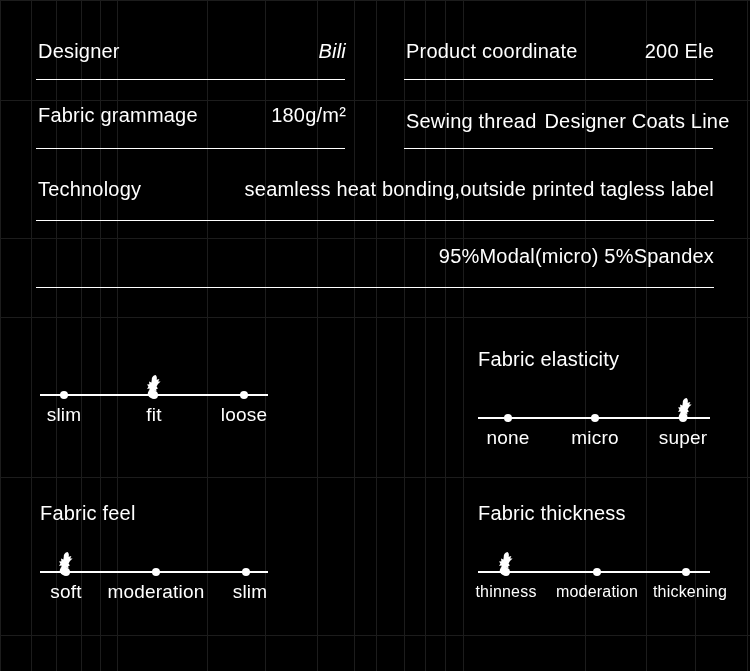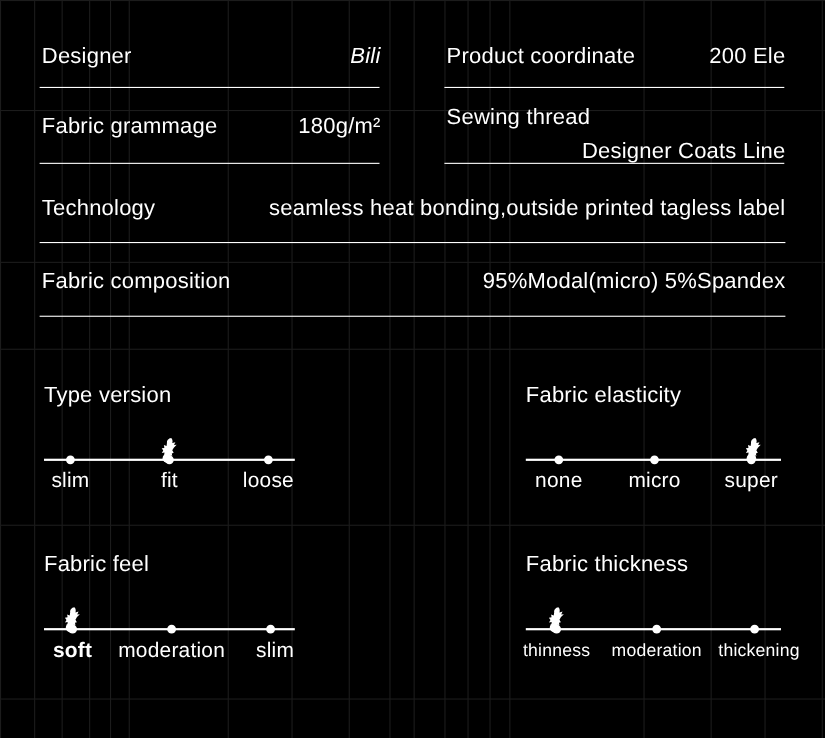--- a/index.html
+++ b/index.html
@@ -179,45 +179,43 @@
     </div>
 
     <div class="rule" style="left:36px;  top:79px; width:309px;"></div>
     <div class="rule" style="left:404px; top:79px; width:309px;"></div>
 
     <div class="spec-row half-left" style="top:104px; width:308px;">
       <span class="spec-label">Fabric grammage</span>
       <span class="spec-value" style="margin-left:auto;">180g/m²</span>
     </div>
 
-    <div class="spec-row half-right" style="top:96px; width:308px;flex-direction:column;">
+    <div class="spec-row half-right" style="top:110px; width:308px;">
       <span class="spec-label">Sewing thread</span>
       <span class="spec-value" style="margin-left:auto;">Designer Coats Line</span>
     </div>
 
     <div class="rule" style="left:36px;  top:148px; width:309px;"></div>
     <div class="rule" style="left:404px; top:148px; width:309px;"></div>
 
     <div class="spec-row" style="left:38px; top:178px; width:676px;">
       <span class="spec-label">Technology</span>
       <span class="spec-value" style="margin-left:auto;text-align:center;">seamless heat bonding,outside printed tagless label</span>
     </div>
 
     <div class="rule" style="left:36px; top:220px; width:678px;"></div>
 
     <div class="spec-row" style="left:38px; top:245px; width:676px;">
-      <span class="spec-label">Fabric composition</span>
       <span class="spec-value" style="margin-left:auto;">95%Modal(micro)   5%Spandex</span>
     </div>
 
     <div class="rule" style="left:36px; top:287px; width:678px;"></div>
   </div>
 
   <div class="slider-card" style="left:40px; top:348px; width:270px;">
-    <div class="slider-title">Type version</div>
     <div class="slider-track-wrap" style="height:28px;">
       <div class="slider-track" style="top:20px; width:228px;"></div>
       <div class="slider-dot" style="left:24px;  top:17px;"></div>
       <div class="slider-dot" style="left:114px; top:17px;"></div>
       <div class="slider-dot" style="left:204px; top:17px;"></div>
       <div class="slider-marker" style="left:114px; top:0px;">
         <svg viewBox="0 0 20 26" width="20" height="26" aria-hidden="true">
           <path fill="#ffffff" d="M11.6 1.1 C12.9 2.2 13.2 4.2 12.6 5.8 L15.4 5.0 L14.2 7.6 L16.6 7.4 L14.0 10.0 L12.6 12.4 L13.9 14.6 L12.2 15.2 L12.6 17.6 L10.2 16.3 L8.4 18.3 L7.7 15.9 L5.3 17.0 L5.5 14.4 L3.1 14.9 L4.4 12.6 L3.0 10.6 L5.4 10.2 L5.0 7.6 L7.4 8.5 L7.8 5.6 C7.5 3.7 9.0 1.4 11.6 1.1 Z"></path>
           <circle cx="8.1" cy="19.6" r="4.3" fill="#ffffff"></circle>
         </svg>
@@ -258,21 +256,21 @@
       <div class="slider-dot" style="left:26px;  top:17px;"></div>
       <div class="slider-dot" style="left:116px; top:17px;"></div>
       <div class="slider-dot" style="left:206px; top:17px;"></div>
       <div class="slider-marker" style="left:26px; top:0px;">
         <svg viewBox="0 0 20 26" width="20" height="26" aria-hidden="true">
           <path fill="#ffffff" d="M11.6 1.1 C12.9 2.2 13.2 4.2 12.6 5.8 L15.4 5.0 L14.2 7.6 L16.6 7.4 L14.0 10.0 L12.6 12.4 L13.9 14.6 L12.2 15.2 L12.6 17.6 L10.2 16.3 L8.4 18.3 L7.7 15.9 L5.3 17.0 L5.5 14.4 L3.1 14.9 L4.4 12.6 L3.0 10.6 L5.4 10.2 L5.0 7.6 L7.4 8.5 L7.8 5.6 C7.5 3.7 9.0 1.4 11.6 1.1 Z"></path>
           <circle cx="8.1" cy="19.6" r="4.3" fill="#ffffff"></circle>
         </svg>
       </div>
       <div class="slider-labels" style="top:30px;">
-        <span class="slider-label" style="left:26px;font-weight:bold;">soft</span>
+        <span class="slider-label" style="left:26px;">soft</span>
         <span class="slider-label" style="left:116px;">moderation</span>
         <span class="slider-label" style="left:210px;">slim</span>
       </div>
     </div>
   </div>
 
   <div class="slider-card" style="left:478px; top:502px; width:250px;">
     <div class="slider-title">Fabric thickness</div>
     <div class="slider-track-wrap" style="height:28px;">
       <div class="slider-track" style="top:20px; width:232px;"></div>

